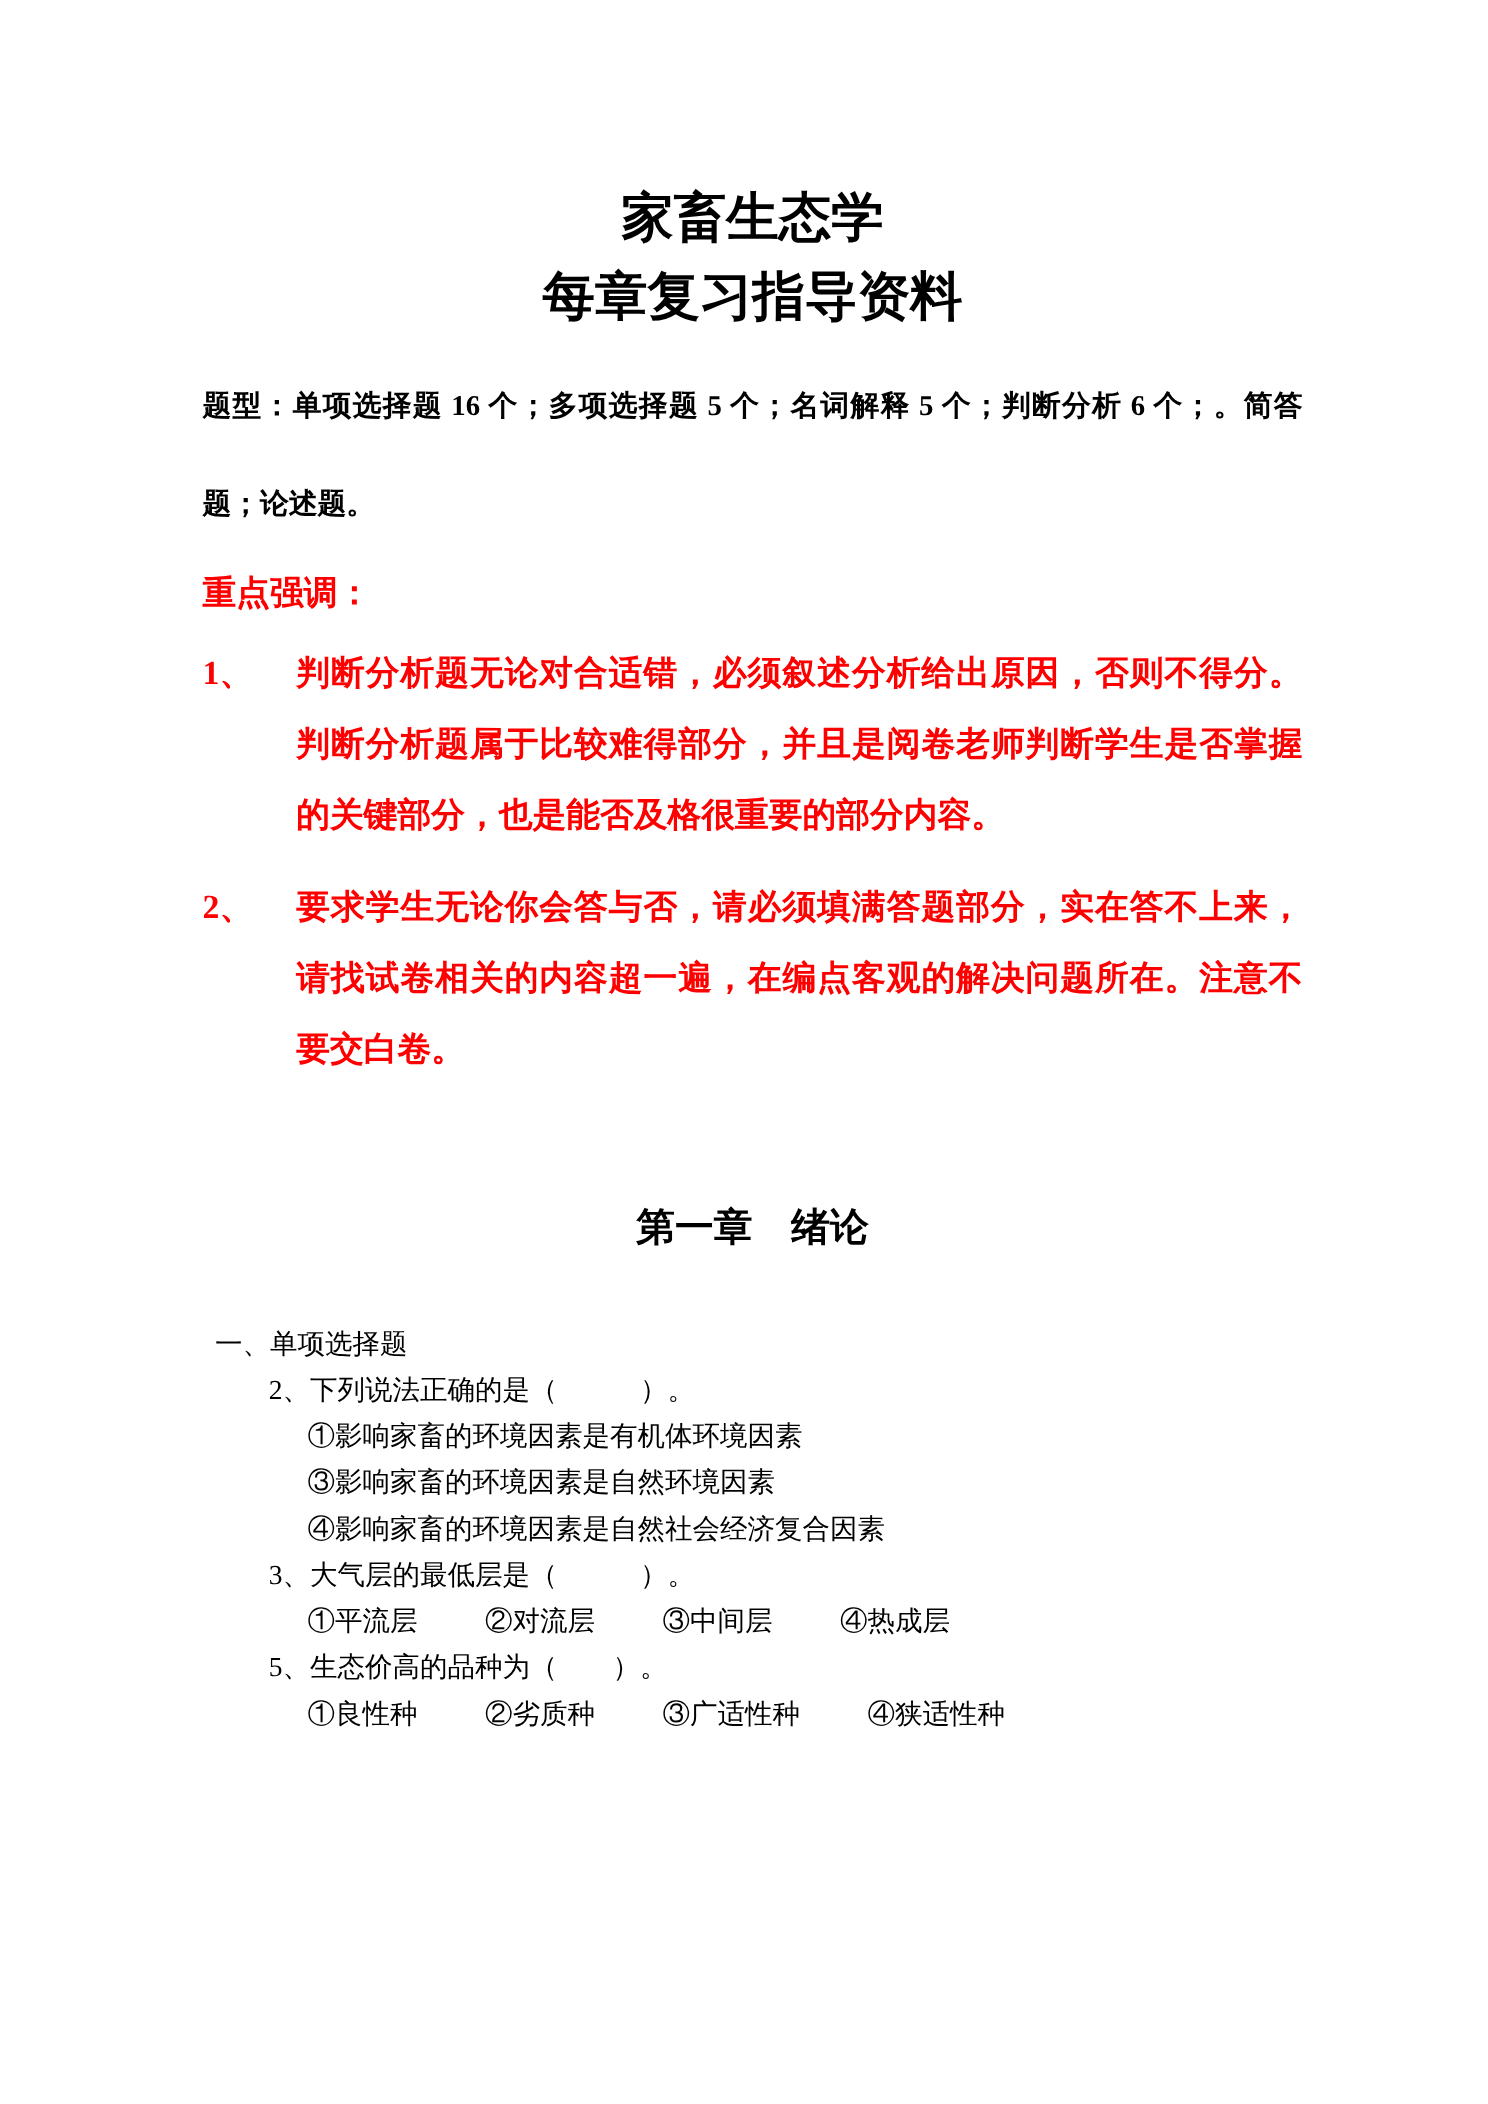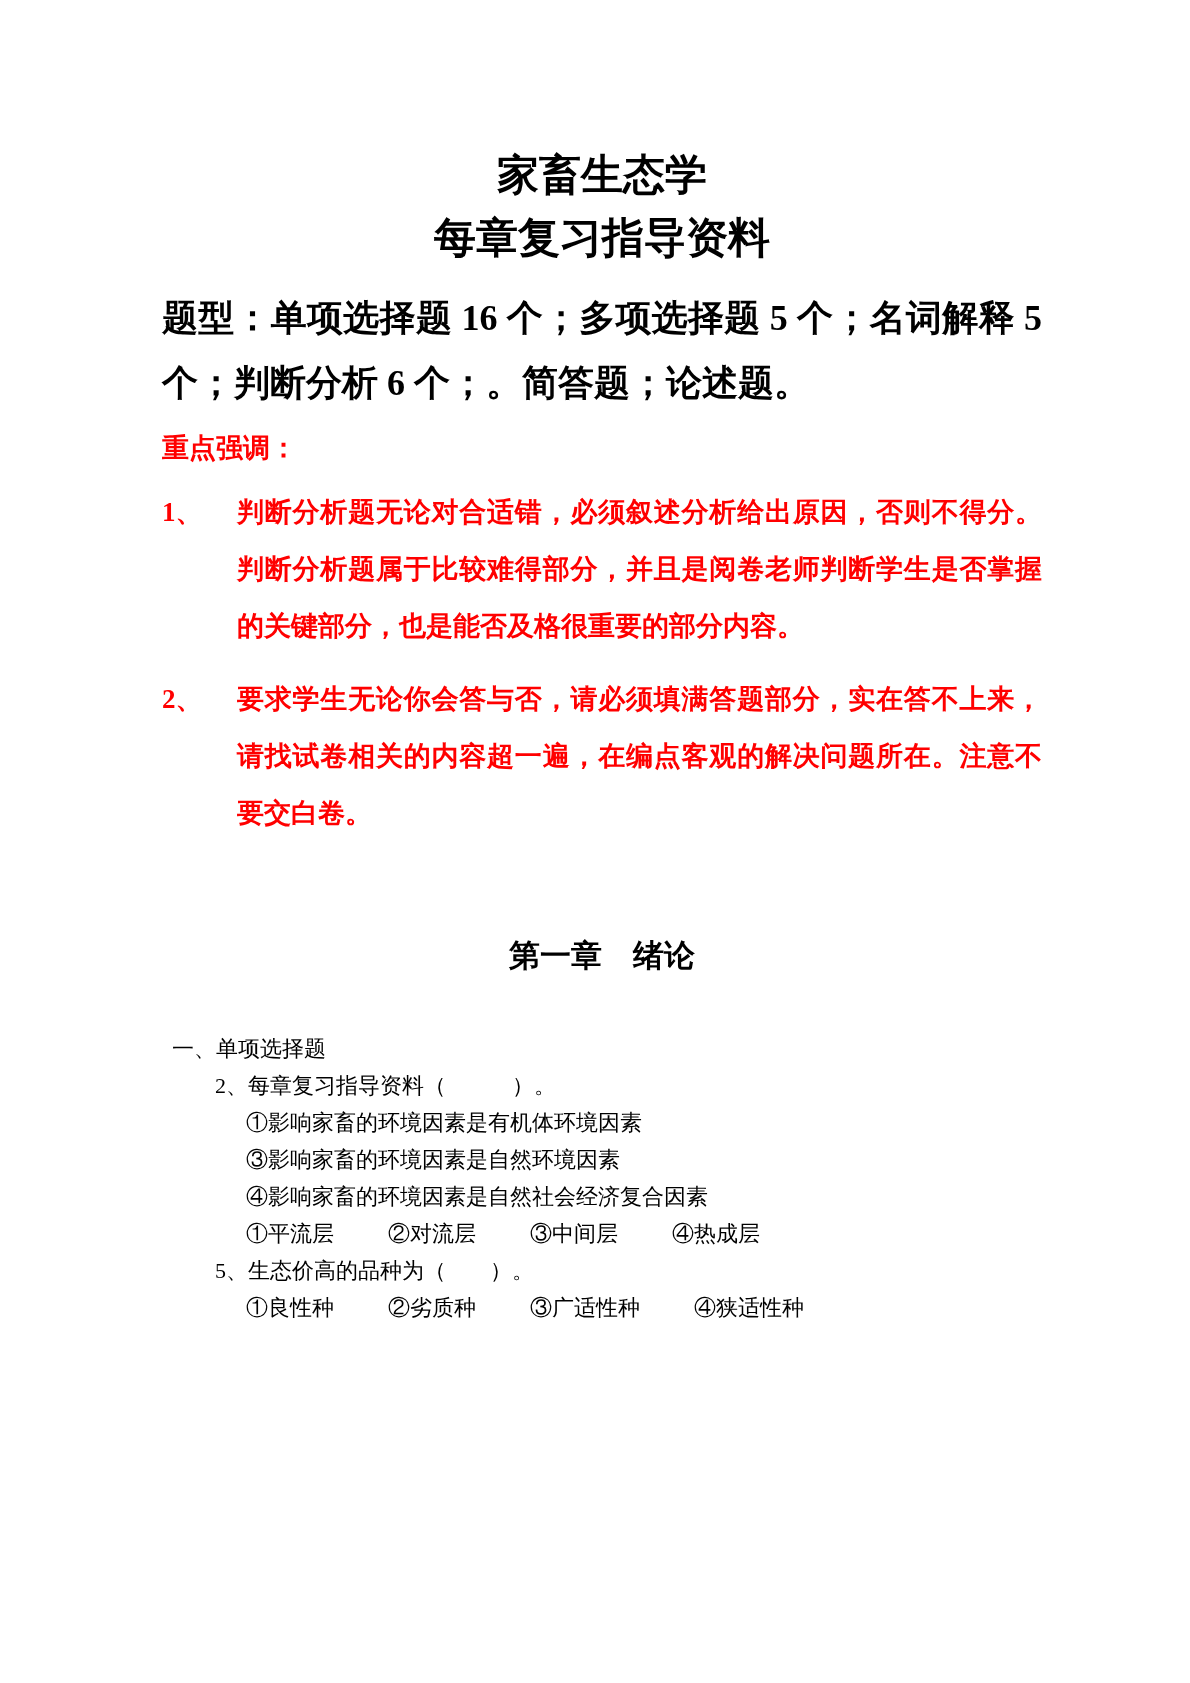--- a/index.html
+++ b/index.html
@@ -16,23 +16,23 @@
     overflow: hidden;
   }
   .doc-title {
     font-size: 42px;
     font-weight: 700;
     text-align: center;
     line-height: 63px;
     margin: 0;
   }
   .qtypes {
-    font-size: 36px;
+    font-size: 23px;
     font-weight: 700;
-    line-height: 65px;
+    line-height: 78px;
     margin: 16px 0 0 0;
     text-align: justify;
   }
   .emph-head {
     color: var(--emphasis-red, #ff0000);
     font-size: 27px;
     font-weight: 700;
     line-height: 40px;
     margin: 12px 0 0 0;
   }
@@ -99,28 +99,29 @@
         <span class="emph-text">要求学生无论你会答与否，请必须填满答题部分，实在答不上来，请找试卷相关的内容超一遍，在编点客观的解决问题所在。注意不要交白卷。</span>
       </div>
     </div>
 
   <h2 class="chapter-heading">第一章　绪论</h2>
 
   <p class="section-heading">一、单项选择题</p>
 
   <div id="question-list">
       <div class="question-block">
-        <div class="q-line"><span class="q-num">2、</span><span class="q-text">每章复习指导资料（　　　）。</span></div>
+        <div class="q-line"><span class="q-num">2、</span><span class="q-text">下列说法正确的是（　　　）。</span></div>
         <div class="q-options stacked">
           <span class="q-option">①影响家畜的环境因素是有机体环境因素</span>
           <span class="q-option">③影响家畜的环境因素是自然环境因素</span>
           <span class="q-option">④影响家畜的环境因素是自然社会经济复合因素</span>
         </div>
       </div>
       <div class="question-block">
+        <div class="q-line"><span class="q-num">3、</span><span class="q-text">大气层的最低层是（　　　）。</span></div>
         <div class="q-options inline"><span class="q-option">①平流层</span><span class="q-option">②对流层</span><span class="q-option">③中间层</span><span class="q-option">④热成层</span></div>
       </div>
       <div class="question-block">
         <div class="q-line"><span class="q-num">5、</span><span class="q-text">生态价高的品种为（　　）。</span></div>
         <div class="q-options inline"><span class="q-option">①良性种</span><span class="q-option">②劣质种</span><span class="q-option">③广适性种</span><span class="q-option">④狭适性种</span></div>
       </div>
     </div>
 </div>
 
 </body></html>

